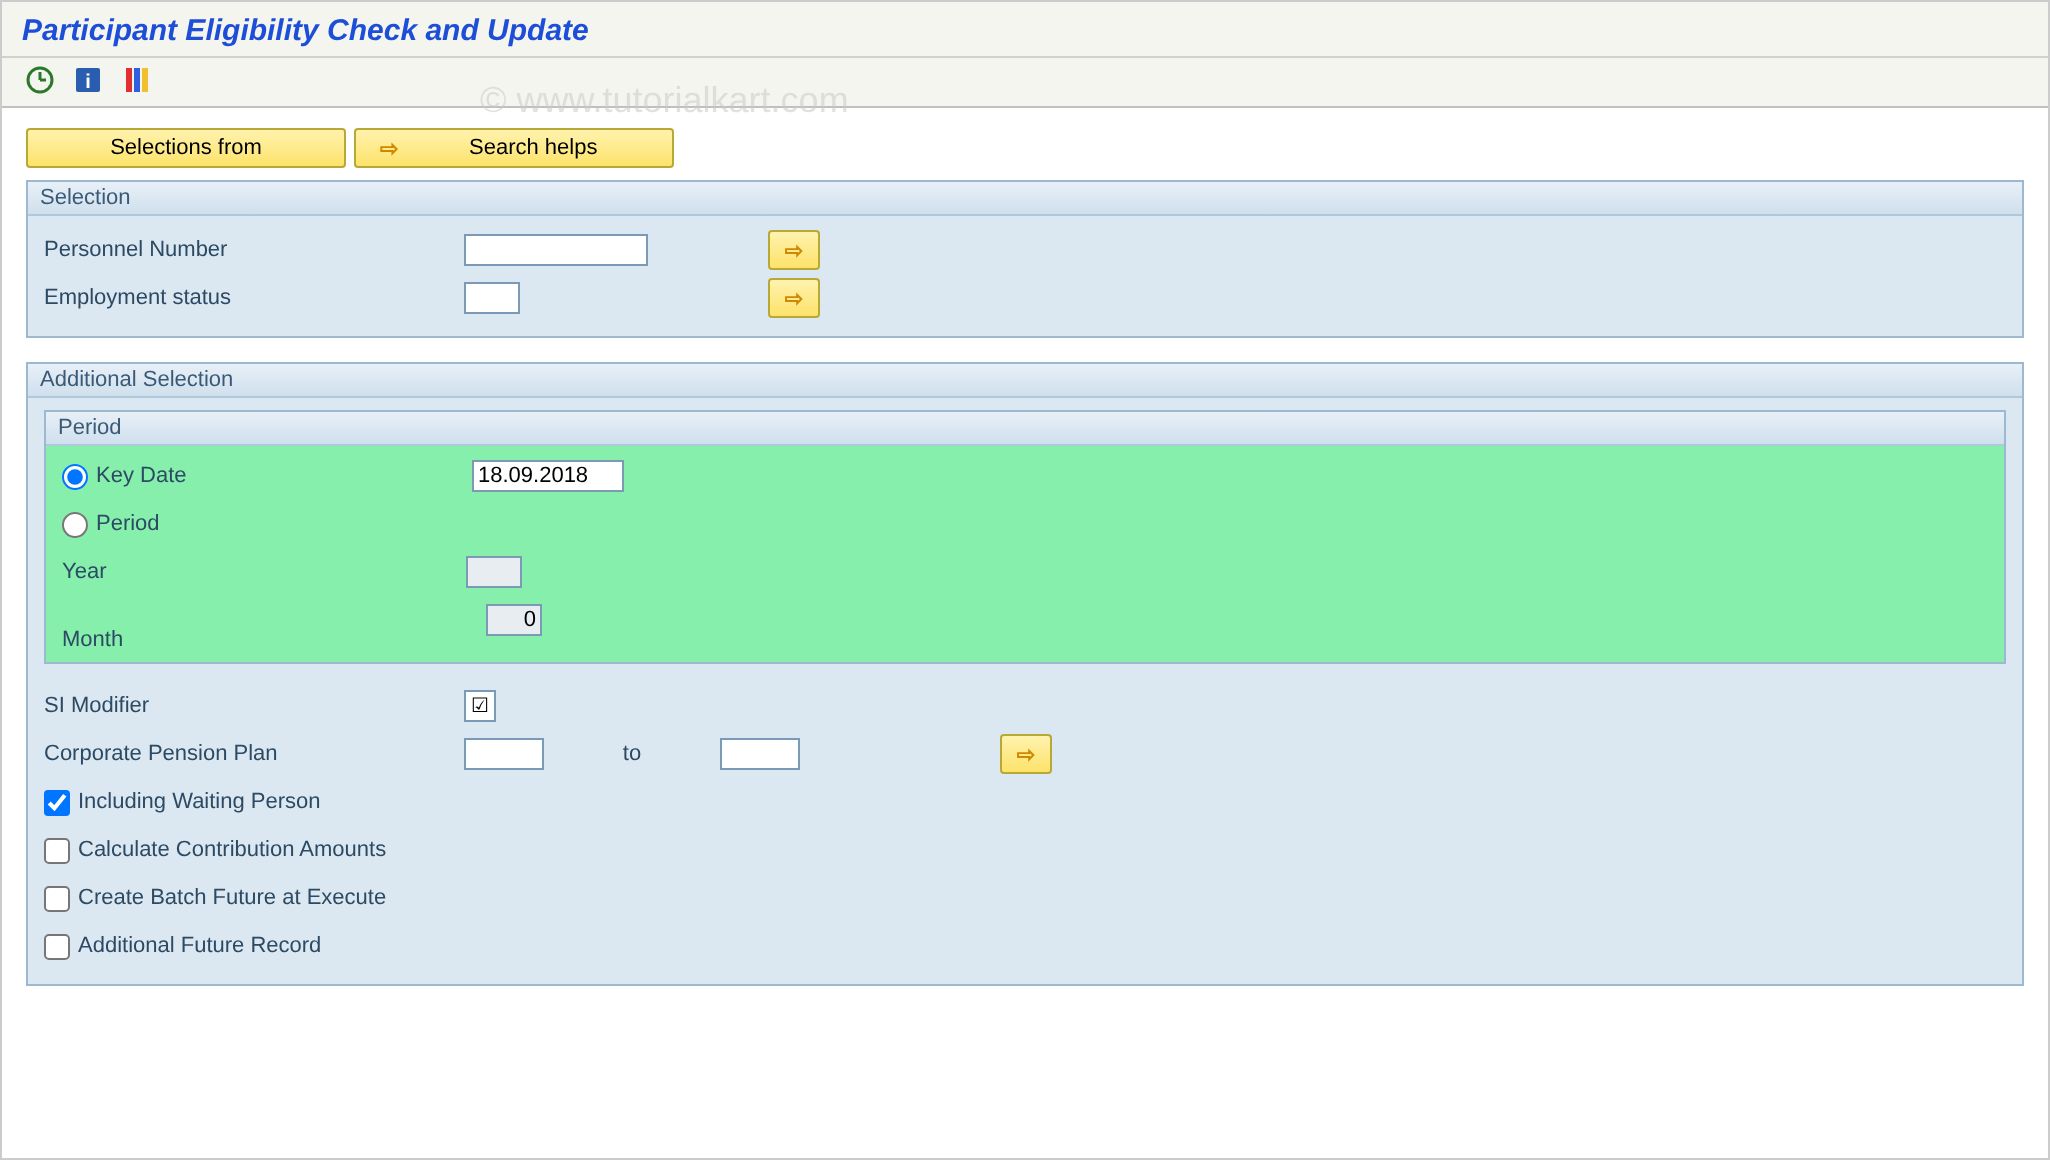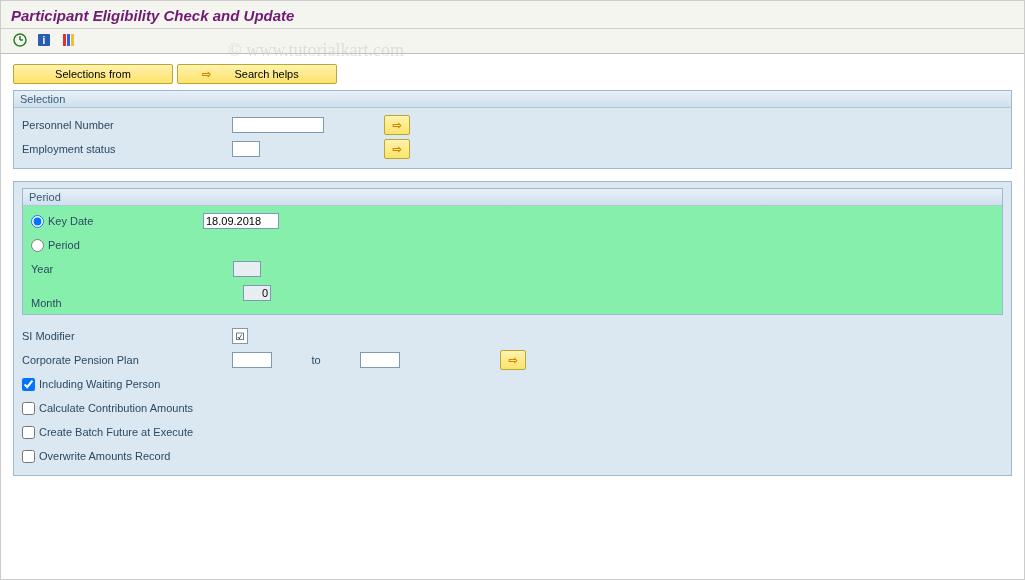--- a/index.html
+++ b/index.html
@@ -14,45 +14,45 @@
     }
     .title-bar {
       background: #f5f5f0;
       padding: 6px 10px 4px 10px;
       border-bottom: 1px solid #d0d0d0;
     }
     .title-text {
       font-weight: bold;
       font-style: italic;
       font-size: 15px;
-      color: #701a75;
+      color: #1d4ed8;
     }
     .toolbar {
       background: #f5f5f0;
       padding: 2px 10px 4px 10px;
       display: flex;
       align-items: center;
       gap: 6px;
       border-bottom: 1px solid #c0c0c0;
     }
     .tb-icon {
       width: 18px;
       height: 18px;
       display: flex;
       align-items: center;
       justify-content: center;
       cursor: pointer;
     }
     .watermark {
       position: absolute;
       top: 40px;
-      left: 228px;
+      left: 240px;
       color: rgba(200,200,200,0.55);
       font-size: 18px;
-      font-family: Liberation Serif, serif;
+      font-family: Liberation Sans, sans-serif;
       pointer-events: none;
     }
     .content {
       padding: 10px 12px;
       background: #fff;
     }
     .button-row {
       display: flex;
       gap: 4px;
       margin-bottom: 6px;
@@ -60,21 +60,21 @@
     .sap-btn {
       background: linear-gradient(#fff2ae, #fde36a);
       border: 1px solid #b8a834;
       border-radius: 2px;
       height: 20px;
       display: flex;
       align-items: center;
       justify-content: center;
       font-size: 11px;
       cursor: pointer;
-      padding: 0 24px;
+      padding: 0 12px;
     }
     .sap-btn.wide { width: 160px; }
     .sap-btn.icon-only { width: 26px; padding: 0; }
     .arrow-right {
       color: #d08800;
       font-weight: bold;
     }
     .groupbox {
       border: 1px solid #9db9d1;
       margin-bottom: 12px;
@@ -207,27 +207,28 @@
         <span class="form-label">Employment status</span>
         <input class="form-input input-sm" value="" style="">
         <div class="sap-btn icon-only" style="margin-left:124px;">
           <span class="arrow-right">⇨</span>
         </div>
       </div>
     </div>
   </div>
 
   <div class="groupbox">
+    <div class="groupbox-title">Additional Selection</div>
     <div class="groupbox-body">
 
       <div class="inner-groupbox">
         <div class="groupbox-title">Period</div>
         <div class="groupbox-body">
           <div class="form-row">
-            <label class="radio-label" style="width:172px;">
+            <label class="radio-label" style="width:205px;">
               <input type="radio" name="period-radio" checked="" style="">
               <span>Key Date</span>
             </label>
             <input class="form-input input-date" value="18.09.2018" style="">
           </div>
           <div class="form-row">
             <label class="radio-label" style="width:202px;">
               <input type="radio" name="period-radio" style="">
               <span>Period</span>
             </label>
@@ -272,20 +273,20 @@
       </div>
       <div class="form-row">
         <label class="check-label">
           <input type="checkbox" style="">
           <span>Create Batch Future at Execute</span>
         </label>
       </div>
       <div class="form-row">
         <label class="check-label">
           <input type="checkbox" style="">
-          <span>Overwrite Amounts Record</span>
+          <span>Additional Future Record</span>
         </label>
       </div>
 
     </div>
   </div>
 
 </div>
 
 </body></html>

